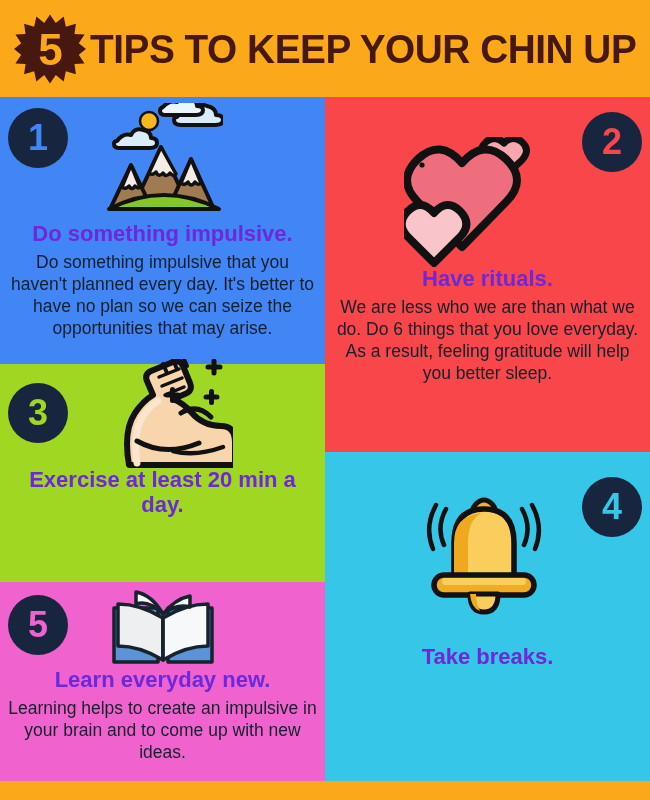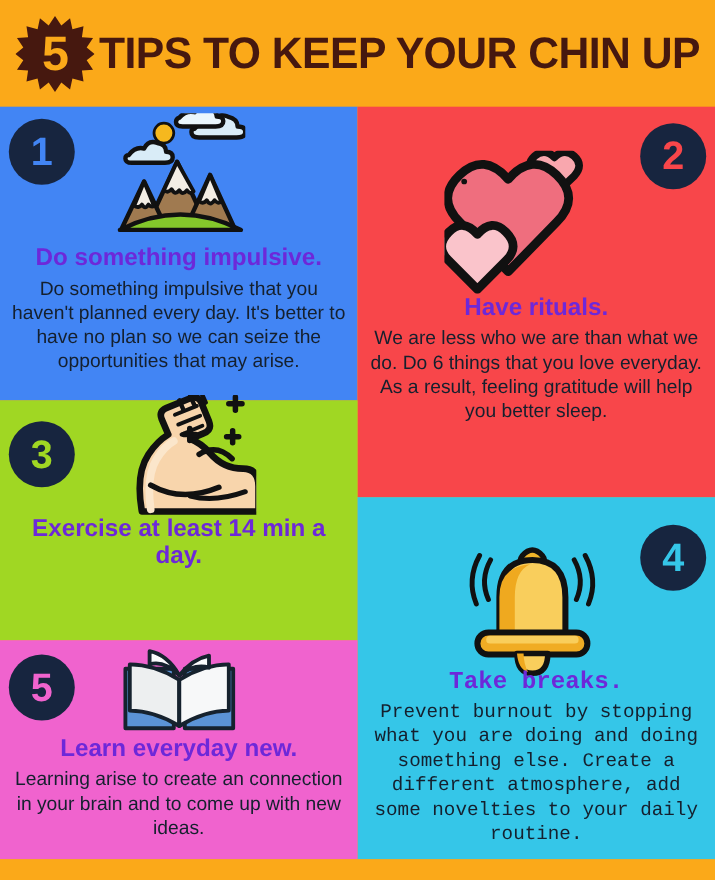--- a/index.html
+++ b/index.html
@@ -76,21 +76,21 @@
     font-size:22px;font-weight:bold;line-height:1.12;
     color:#6d28d9;margin:0 0 4px 0;
   }
   .body{
     font-size:17.5px;line-height:1.27;color:#15202E;margin:0;
   }
 
   .t1{left:8px;top:222px;width:309px;}
   .t2{left:333px;top:267px;width:309px;}
   .t3{left:8px;top:468px;width:309px;}
-  .t4{left:333px;top:608px;width:309px;font-family:Liberation Mono, monospace;}
+  .t4{left:333px;top:645px;width:309px;}
   .t5{left:8px;top:668px;width:309px;}
 </style>
 </head>
 <body>
 
 <div class="poster">
 
   <div class="header">
     <div class="burst">
       <svg viewBox="0 0 100 100" aria-hidden="true">
@@ -152,21 +152,21 @@
       <path d="M66 92 q22 6 50-4" fill="none" stroke="#111" stroke-width="4.5" stroke-linecap="round"></path>
       <path d="M74 54 q16-10 30 4" fill="none" stroke="#111" stroke-width="5" stroke-linecap="round"></path>
       <g stroke="#111" stroke-width="5" stroke-linecap="round">
         <path d="M101 8 h12 M107 2 v12"></path>
         <path d="M60 36 h11 M65.5 30.5 v11"></path>
         <path d="M99 38 h11 M104.5 32.5 v11"></path>
       </g>
     </svg>
   </div>
   <div class="txt t3">
-    <p class="head">Exercise at least 14 min a day.</p>
+    <p class="head">Exercise at least 20 min a day.</p>
   </div>
   <div class="badge b3">3</div>
 
   <div class="panel p4"></div>
   <div class="icon ic4">
     <svg width="128" height="130" viewBox="0 0 128 130">
       <g fill="none" stroke="#111" stroke-width="4.5" stroke-linecap="round">
         <path d="M26 22 q-10 18 -2 36"></path>
         <path d="M16 18 q-12 22 -3 44"></path>
         <path d="M102 22 q10 18 2 36"></path>
@@ -177,35 +177,34 @@
       <path d="M48 90 V56 q0-24 14-30 q-28 2-28 30 v34z" fill="#EFA91F"></path>
       <rect x="14" y="88" width="100" height="20" rx="10" fill="#F0AC24" stroke="#111" stroke-width="5.5"></rect>
       <path d="M40 90 q26 14 52 0 q2 16-6 22 q-20 12-40 0 q-8-6-6-22z" fill="#F9CE5C" opacity="0"></path>
       <path d="M50 107 q0 18 14 18 q14 0 14-18z" fill="#F9CE5C" stroke="#111" stroke-width="5" stroke-linejoin="round"></path>
       <path d="M50 107 q1 14 10 17 q-4-8-4-17z" fill="#EFA91F"></path>
       <rect x="22" y="91" width="84" height="7" rx="3.5" fill="#F9CE5C"></rect>
     </svg>
   </div>
   <div class="txt t4">
     <p class="head">Take breaks.</p>
-    <p class="body">Prevent burnout by stopping what you are doing and doing something else. Create a different atmosphere, add some novelties to your daily routine.</p>
   </div>
   <div class="badge b4">4</div>
 
   <div class="panel p5"></div>
   <div class="icon ic5">
     <svg width="110" height="78" viewBox="0 0 110 78">
       <path d="M6 20 h44 v54 H6z" fill="#5B93D6" stroke="#16222E" stroke-width="3.5" stroke-linejoin="round"></path>
       <path d="M60 20 h44 v54 H60z" fill="#5B93D6" stroke="#16222E" stroke-width="3.5" stroke-linejoin="round"></path>
       <path d="M10 16 q22 0 45 14 v42 q-23-14-45-14z" fill="#EDEFF0" stroke="#16222E" stroke-width="3.5" stroke-linejoin="round"></path>
       <path d="M100 16 q-22 0-45 14 v42 q23-14 45-14z" fill="#F7F8F9" stroke="#16222E" stroke-width="3.5" stroke-linejoin="round"></path>
       <path d="M28 4 q16 3 27 22 q-14-14-27-10z" fill="#FAFBFC" stroke="#16222E" stroke-width="3.5" stroke-linejoin="round"></path>
       <path d="M82 8 q-15 3 -27 18 q14-11 27-7z" fill="#FAFBFC" stroke="#16222E" stroke-width="3.5" stroke-linejoin="round"></path>
       <path d="M55 30 v42" stroke="#16222E" stroke-width="3"></path>
     </svg>
   </div>
   <div class="txt t5">
     <p class="head">Learn everyday new.</p>
-    <p class="body">Learning arise to create an connection in your brain and to come up with new ideas.</p>
+    <p class="body">Learning helps to create an impulsive in your brain and to come up with new ideas.</p>
   </div>
   <div class="badge b5">5</div>
 
 </div>
 
 </body></html>

